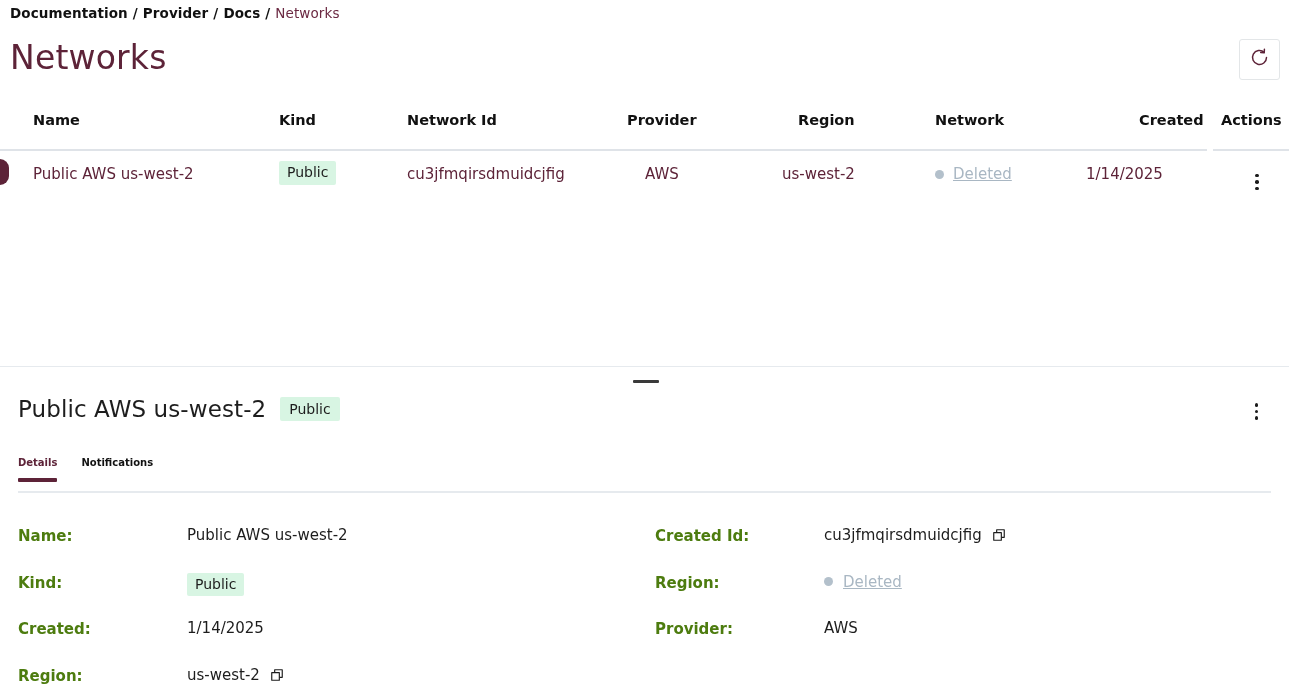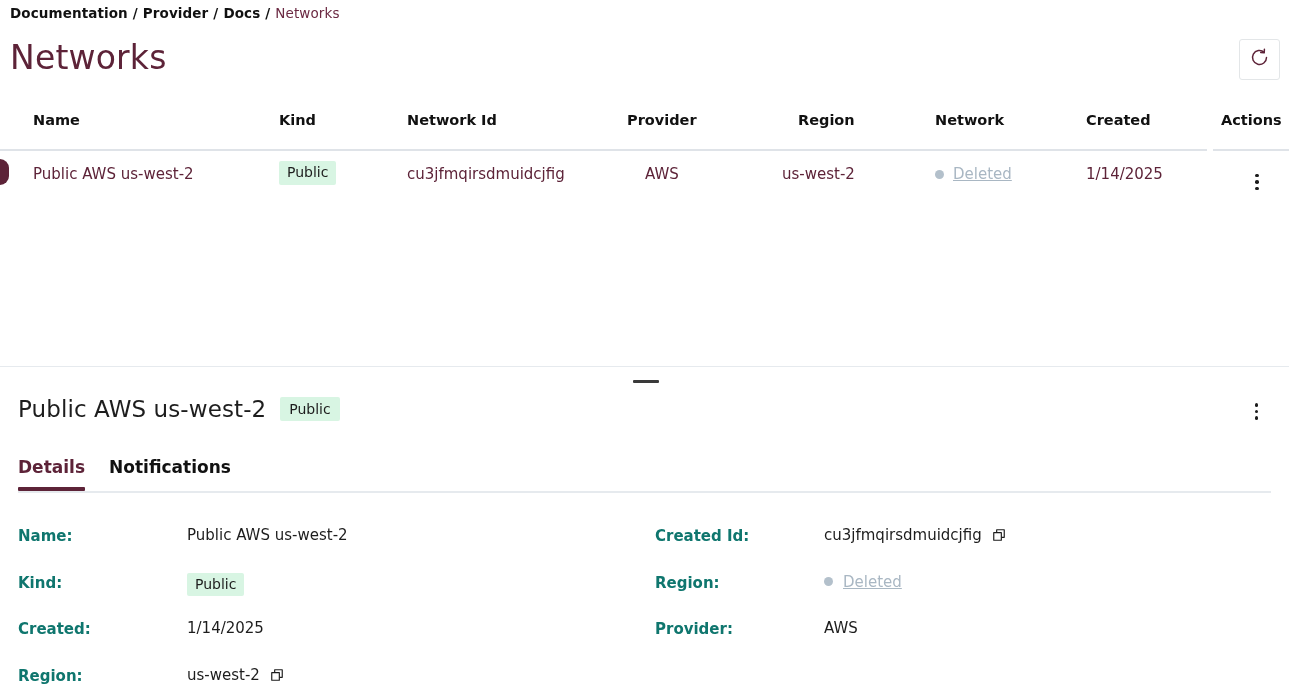--- a/index.html
+++ b/index.html
@@ -138,21 +138,21 @@
     background: #d8f5e3; color: #1d1d1d;
     font-size: 14px; padding: 4px 9px; border-radius: 2px;
   }
   .detail-kebab { position: absolute; right: 31px; top: 17px; }
 
   .tabs {
     position: absolute; left: 18px; top: 71px;
     display: flex; gap: 24px; align-items: flex-end;
   }
   .tab {
-    font-size: 17px; font-weight: 700; color: #111;
+    font-size: 10px; font-weight: 700; color: #111;
     padding-bottom: 14px; cursor: pointer; position: relative;
   }
   .tab.active { color: #5d2338; }
   .tab.active::after {
     content: ""; position: absolute; left: 0; right: 0; bottom: 0;
     height: 4px; background: #5d2338; border-radius: 1px;
   }
   .tabs-rule {
     position: absolute; left: 18px; top: 105px;
     width: 1253px; height: 2px; background: #e6eaee;
@@ -162,21 +162,21 @@
   .fields { position: absolute; left: 0; top: 140px; width: 1289px; }
   .field-col { position: absolute; top: 0; }
   .field-col.left  { left: 18px;  width: 620px; }
   .field-col.right { left: 655px; width: 620px; }
   .field-row {
     position: relative; height: 46.5px;
     display: flex; align-items: flex-start;
   }
   .field-label {
     width: 169px; flex: none;
-    font-size: 15px; font-weight: 700; color: #0f766e;
+    font-size: 15px; font-weight: 700; color: #4d7c0f;
     padding-top: 1px;
   }
   .field-value {
     font-size: 15px; color: #1d1d1d;
     display: flex; align-items: center; gap: 10px;
   }
   .copy-icon { cursor: pointer; display: inline-flex; }
 </style>
 </head>
 <body>
@@ -205,21 +205,21 @@
 </div>
 
 <div class="table-wrap">
   <div class="t-head">
     <div class="th" style="left:33px">Name</div>
     <div class="th" style="left:279px">Kind</div>
     <div class="th" style="left:407px">Network Id</div>
     <div class="th" style="left:627px">Provider</div>
     <div class="th" style="left:798px">Region</div>
     <div class="th" style="left:935px">Network</div>
-    <div class="th" style="left:1086px">Created</div>
+    <div class="th" style="left:1139px">Created</div>
     <div class="th" style="left:1221px">Actions</div>
     <div class="head-rule main"></div>
     <div class="head-rule actions"></div>
   </div>
 
   <div class="t-row">
     <div class="row-marker"></div>
     <div class="td" style="left:33px">Public AWS us-west-2</div>
     <div class="td" style="left:279px;top:12px">
       <span class="badge">Public</span>

